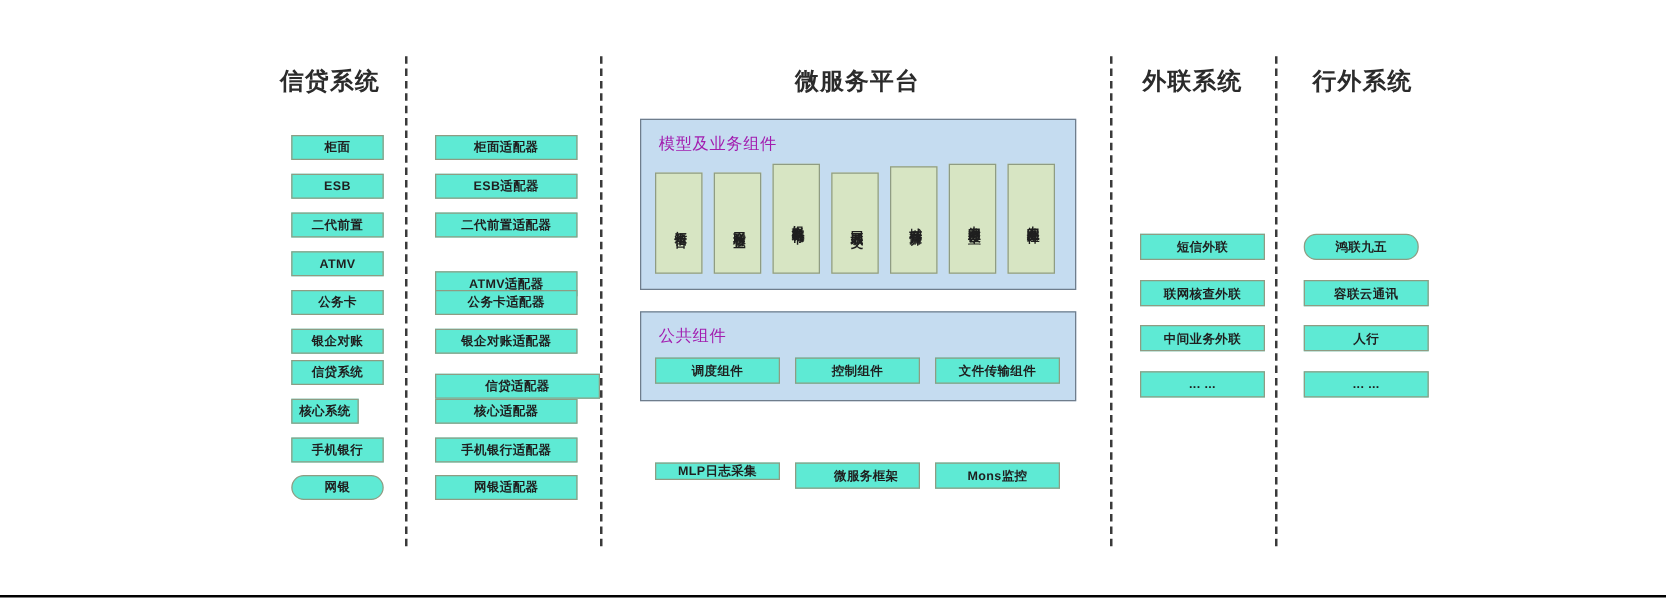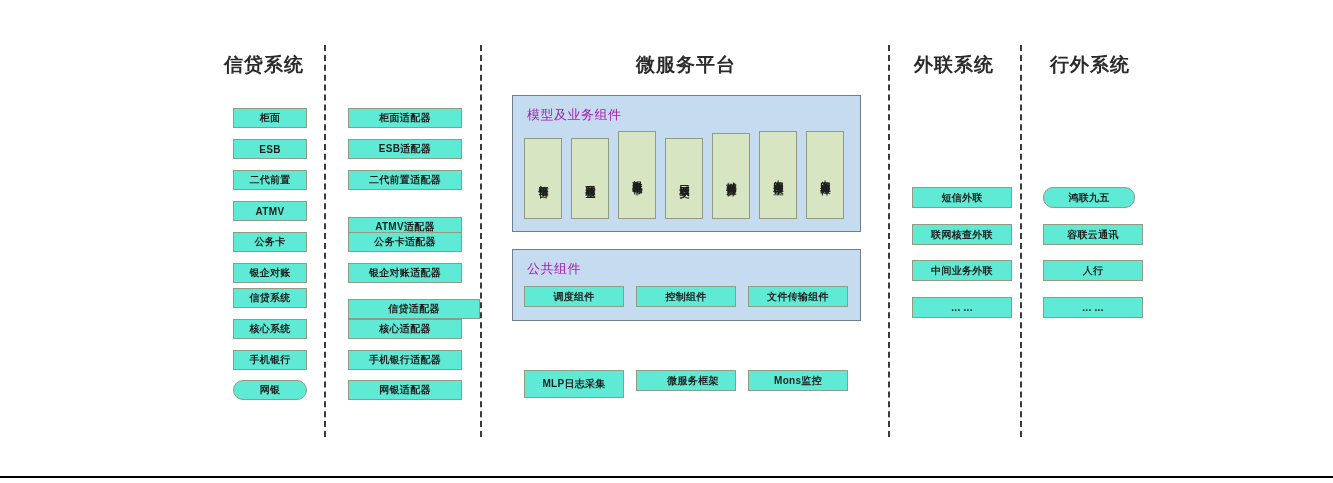--- a/index.html
+++ b/index.html
@@ -127,21 +127,21 @@
 
   <div class="col-title" style="left:1020px; top:52px; width:140px;">行外系统</div>
 
   <div class="gbox" style="left:233px; top:108px; width:74px; height:20px;">柜面</div>
   <div class="gbox" style="left:233px; top:139px; width:74px; height:20px;">ESB</div>
   <div class="gbox" style="left:233px; top:170px; width:74px; height:20px;">二代前置</div>
   <div class="gbox" style="left:233px; top:201px; width:74px; height:20px;">ATMV</div>
   <div class="gbox" style="left:233px; top:232px; width:74px; height:20px;">公务卡</div>
   <div class="gbox" style="left:233px; top:263px; width:74px; height:20px;">银企对账</div>
   <div class="gbox" style="left:233px; top:288px; width:74px; height:20px;">信贷系统</div>
-  <div class="gbox" style="left:233px; top:319px; width:74px; height:20px;">核心系统</div>
+  <div class="gbox" style="left:233px; top:319px; width:54px; height:20px;">核心系统</div>
   <div class="gbox" style="left:233px; top:350px; width:74px; height:20px;">手机银行</div>
   <div class="gbox" style="left:233px; top:380px; width:74px; height:20px;border-radius:10px;">网银</div>
 
   <div class="gbox" style="left:348px; top:108px; width:114px; height:20px;">柜面适配器</div>
   <div class="gbox" style="left:348px; top:139px; width:114px; height:20px;">ESB适配器</div>
   <div class="gbox" style="left:348px; top:170px; width:114px; height:20px;">二代前置适配器</div>
   <div class="gbox" style="left:348px; top:217px; width:114px; height:20px;">ATMV适配器</div>
   <div class="gbox" style="left:348px; top:232px; width:114px; height:20px;">公务卡适配器</div>
   <div class="gbox" style="left:348px; top:263px; width:114px; height:20px;">银企对账适配器</div>
   <div class="gbox" style="left:348px; top:288px; width:132px; height:20px;margin-top:11px;">信贷适配器</div>
@@ -174,21 +174,21 @@
     <span>中间业务组件</span>
   </div>
 
   <div class="panel" style="left:512px; top:249px; width:349px; height:72px;">
     <div class="panel-title">公共组件</div>
   </div>
   <div class="gbox" style="left:524px; top:286px; width:100px; height:21px;">调度组件</div>
   <div class="gbox" style="left:636px; top:286px; width:100px; height:21px;">控制组件</div>
   <div class="gbox" style="left:748px; top:286px; width:100px; height:21px;">文件传输组件</div>
 
-  <div class="gbox" style="left:524px; top:370px; width:100px; height:28px;">MLP日志采集</div>
+  <div class="gbox" style="left:524px; top:370px; width:100px; height:14px;">MLP日志采集</div>
   <div class="gbox" style="left:636px; top:370px; width:100px; height:21px;padding-left:14px;">微服务框架</div>
   <div class="gbox" style="left:748px; top:370px; width:100px; height:21px;">Mons监控</div>
 
   <div class="gbox" style="left:912px; top:187px; width:100px; height:21px;">短信外联</div>
   <div class="gbox" style="left:912px; top:224px; width:100px; height:21px;">联网核查外联</div>
   <div class="gbox" style="left:912px; top:260px; width:100px; height:21px;">中间业务外联</div>
   <div class="gbox" style="left:912px; top:297px; width:100px; height:21px;">... ...</div>
 
   <div class="gbox" style="left:1043px; top:187px; width:92px; height:21px;border-radius:10px;">鸿联九五</div>
   <div class="gbox" style="left:1043px; top:224px; width:100px; height:21px;">容联云通讯</div>

